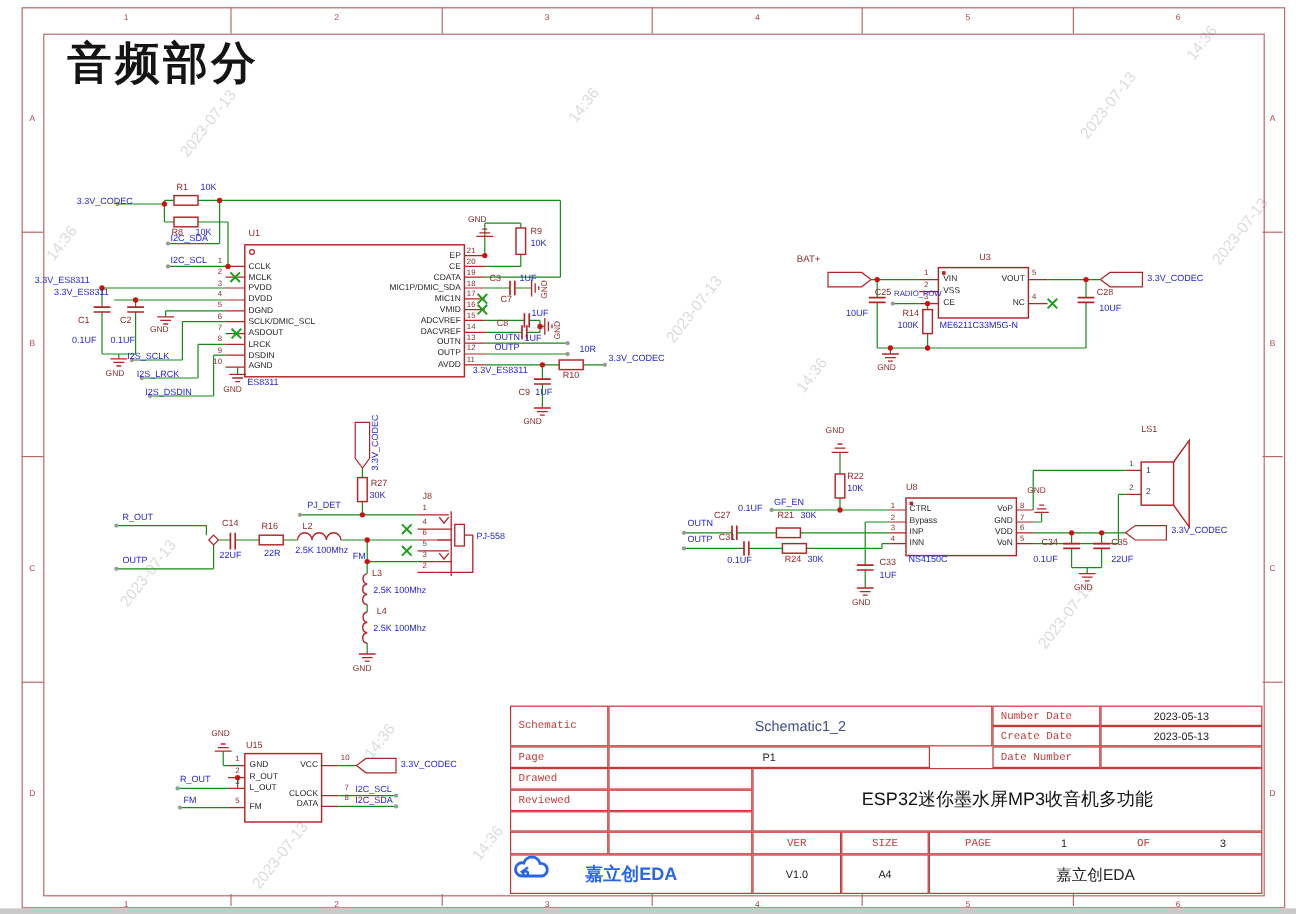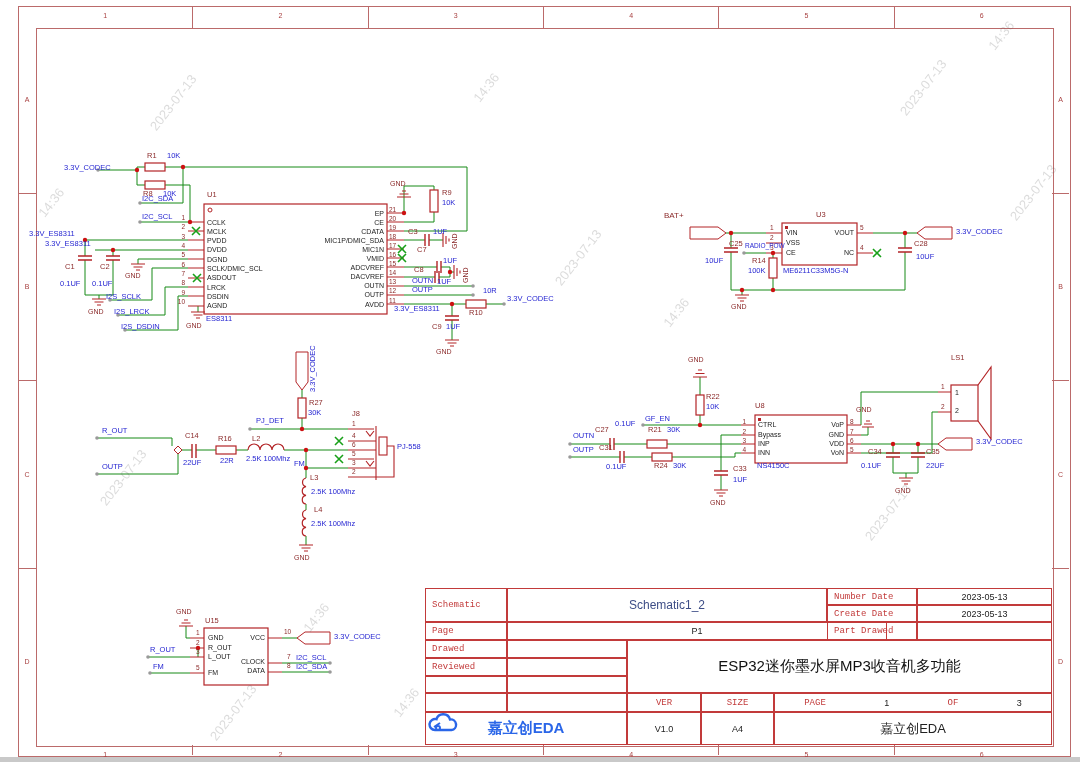--- a/index.html
+++ b/index.html
@@ -253,20 +253,21 @@
       <div class="rrow">C</div>
       <div class="rrow">D</div>
     </div>
   <div class="rowsv" data-repeat="sheet.rows" style="left:1052px;top:6px;width:17px;height:749px;">
       <div class="rrow">A</div>
       <div class="rrow">B</div>
       <div class="rrow">C</div>
       <div class="rrow">D</div>
     </div>
 
+  <div class="big-title">音频部分</div>
 
   <div class="pincol pn" data-repeat="u1.left" style="left:207px;top:217.5px;--rh:9.33px;">
       <div class="rrow">CCLK</div>
       <div class="rrow">MCLK</div>
       <div class="rrow">PVDD</div>
       <div class="rrow">DVDD</div>
       <div class="rrow">DGND</div>
       <div class="rrow">SCLK/DMIC_SCL</div>
       <div class="rrow">ASDOUT</div>
       <div class="rrow">LRCK</div>
@@ -477,22 +478,22 @@
   <span class="L net" style="left:296px;top:663px">I2C_SDA</span>
 
   <div>
     <div class="tb lab" style="left:425px;top:588px;width:82px;height:34px">Schematic</div>
     <div class="tb" style="left:507px;top:588px;width:320px;height:34px;font-size:12px;color:#3d4d86">Schematic1_2</div>
     <div class="tb lab" style="left:827px;top:588px;width:90px;height:17px">Number Date</div>
     <div class="tb" style="left:917px;top:588px;width:135px;height:17px">2023-05-13</div>
     <div class="tb lab" style="left:827px;top:605px;width:90px;height:17px">Create Date</div>
     <div class="tb" style="left:917px;top:605px;width:135px;height:17px">2023-05-13</div>
     <div class="tb lab" style="left:425px;top:622px;width:82px;height:18px">Page</div>
-    <div class="tb" style="left:507px;top:622px;width:380px;height:18px">P1</div>
-    <div class="tb lab" style="left:827px;top:622px;width:90px;height:18px">Part Drawed</div>
+    <div class="tb" style="left:507px;top:622px;width:268px;height:18px">P1</div>
+    <div class="tb lab" style="left:827px;top:622px;width:90px;height:18px">Date Number</div>
     <div class="tb" style="left:917px;top:622px;width:135px;height:18px"></div>
     <div class="tb lab" style="left:425px;top:640px;width:82px;height:18px">Drawed</div>
     <div class="tb" style="left:507px;top:640px;width:120px;height:18px"></div>
     <div class="tb lab" style="left:425px;top:658px;width:82px;height:18px">Reviewed</div>
     <div class="tb" style="left:507px;top:658px;width:120px;height:18px"></div>
     <div class="tb" style="left:425px;top:676px;width:82px;height:17px"></div>
     <div class="tb" style="left:507px;top:676px;width:120px;height:17px"></div>
     <div class="tb" style="left:627px;top:640px;width:425px;height:53px;font-size:15px;color:#111">ESP32迷你墨水屏MP3收音机多功能</div>
     <div class="tb" style="left:425px;top:693px;width:82px;height:19px"></div>
     <div class="tb" style="left:507px;top:693px;width:120px;height:19px"></div>

